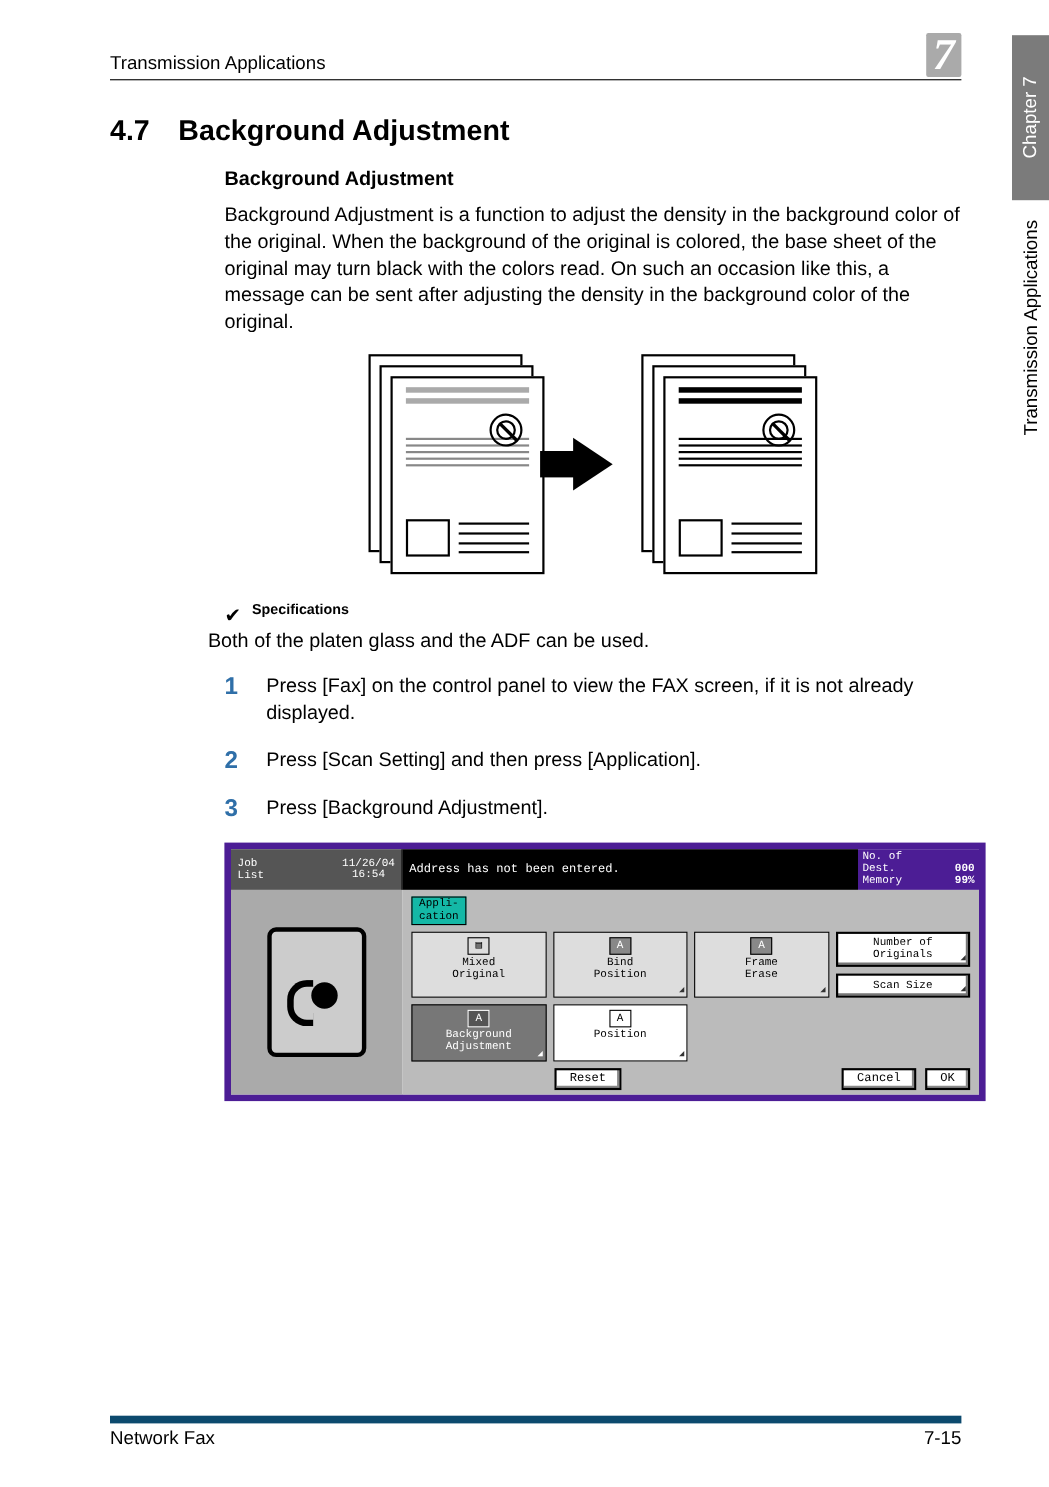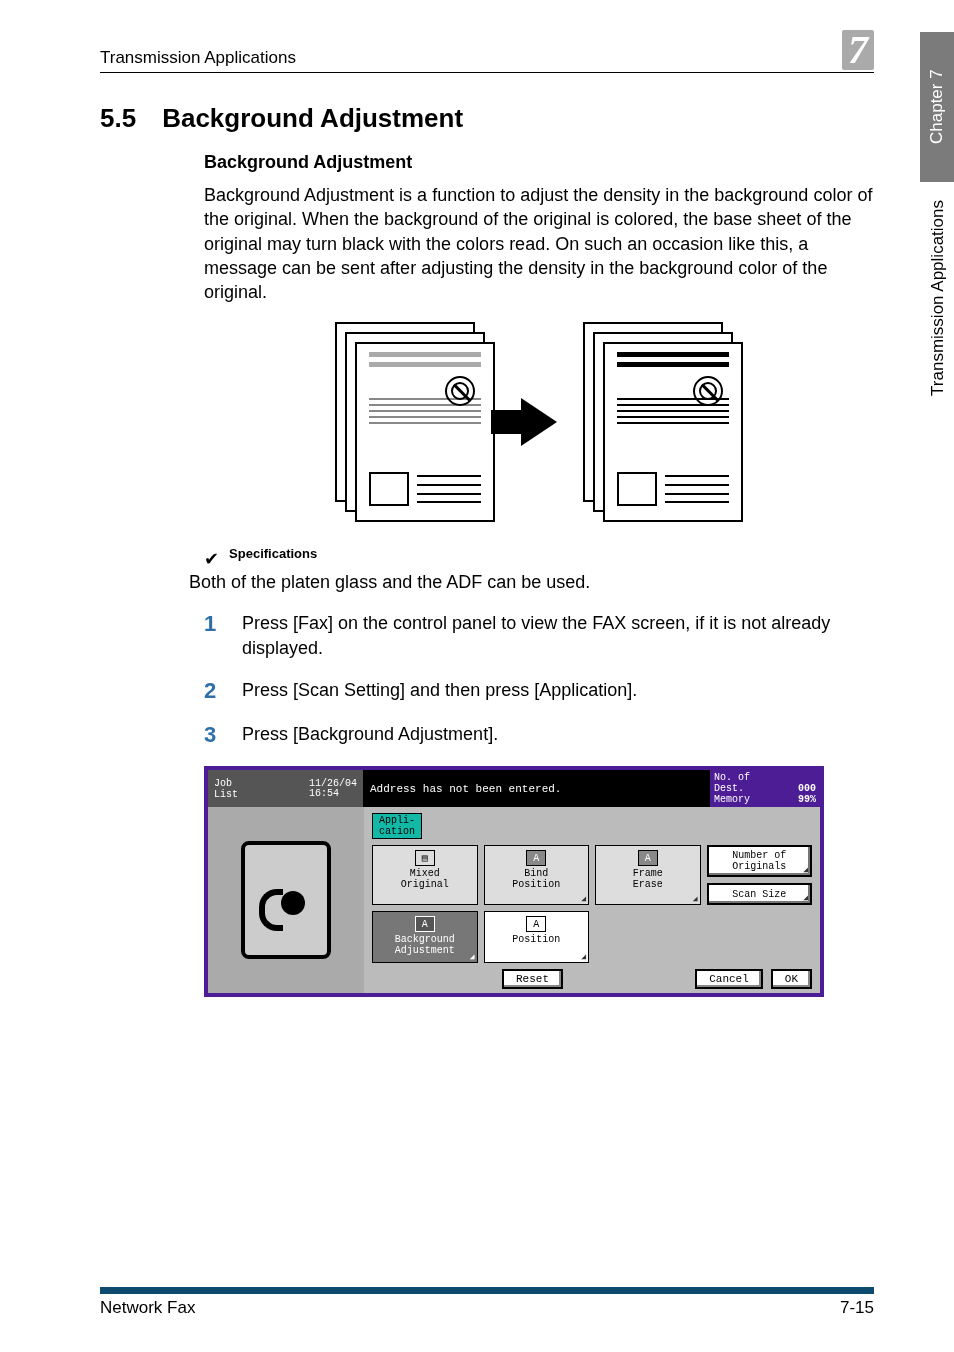--- a/index.html
+++ b/index.html
@@ -52,24 +52,24 @@
   .shaded .dline.thin { background:#888;}
 
   .spec-row { display:flex; margin-left:104px; gap:10px; align-items:flex-start; margin-bottom:14px;}
   .check { font-size:18px; margin-top:2px;}
   .spec-title { font-weight:bold; font-size:13px;}
   .spec-body { font-size:18px; margin-left:89px; margin-bottom:18px; margin-top:-12px;}
   .step { display:flex; margin-left:104px; gap:20px; margin-bottom:18px; align-items:flex-start;}
   .step-num { color:#2f6fa8; font-size:22px; font-weight:bold; font-family:Arial; min-width:18px;}
   .step-txt { font-size:18px; line-height:1.35; flex:1;}
   
-  .ui-shot { margin-left:104px; width:620px; border:4px solid #4c1d95; background:#fff; font-family: 'Courier New', monospace; font-size:11px;}
+  .ui-shot { margin-left:104px; width:692px; border:6px solid #4c1d95; background:#fff; font-family: 'Courier New', monospace; font-size:11px;}
   .ui-row1 { display:flex; }
   .ui-l1a { width:156px; background:#555; color:#fff; display:flex; align-items:center; padding:2px 6px; font-size:10px; border-right:1px solid #000;}
-  .ui-l1a .r { margin-left:auto; text-align:left; font-size:10px; line-height:1;}
+  .ui-l1a .r { margin-left:auto; text-align:center; font-size:10px; line-height:1;}
   .ui-l1b { flex:1; background:#000; color:#fff; display:flex; align-items:center; padding:2px 6px; font-size:11px;}
   .ui-l1c { width:110px; background:#4c1d95; color:#fff; padding:2px 4px; font-size:10px; line-height:1.1;}
   .ui-body { display:flex; }
   .ui-left { width:156px; background:#aaa; display:flex; align-items:center; justify-content:center;}
   .plug { width:90px; height:118px; border:4px solid #000; border-radius:8px; position:relative; display:flex; align-items:center; justify-content:center; background:#ccc;}
   .plug .nub{ width:24px; height:24px; border-radius:50%; background:#000; position:absolute; top:46px; right:22px;}
   .plug .curv{ position:absolute; left:14px; top:44px; width:24px; height:42px; border:6px solid #000; border-right:none; border-radius:18px 0 0 18px;}
   .ui-right { flex:1; background:#bbb; padding:6px 8px 4px;}
   .tablabel { display:inline-block; background:#14b8a6; border:1px solid #000; padding:1px 6px; font-size:10px; line-height:1.1;}
   .grid4 { display:grid; grid-template-columns: repeat(4, 1fr); gap:6px; margin-top:6px;}
@@ -94,21 +94,21 @@
   </div>
   <div class="side-plain">Transmission Applications</div>
 
   <div class="hdr">
     <div class="hdr-left">Transmission Applications</div>
     <div class="hdr-right"><span class="hdr-right-inner">7</span></div>
   </div>
 
   <div class="content">
     <div class="sec-row">
-      <div class="sec-num">5.5</div>
+      <div class="sec-num">4.7</div>
       <div class="sec-title">Background Adjustment</div>
     </div>
 
     <div class="sub-head">Background Adjustment</div>
     <p class="body-p">Background Adjustment is a function to adjust the density in the background color of the original. When the background of the original is colored, the base sheet of the original may turn black with the colors read. On such an occasion like this, a message can be sent after adjusting the density in the background color of the original.</p>
 
     <div class="diagram">
       <div class="stack shaded">
         <div class="sheet s1"></div>
           <div class="sheet s2"></div>

